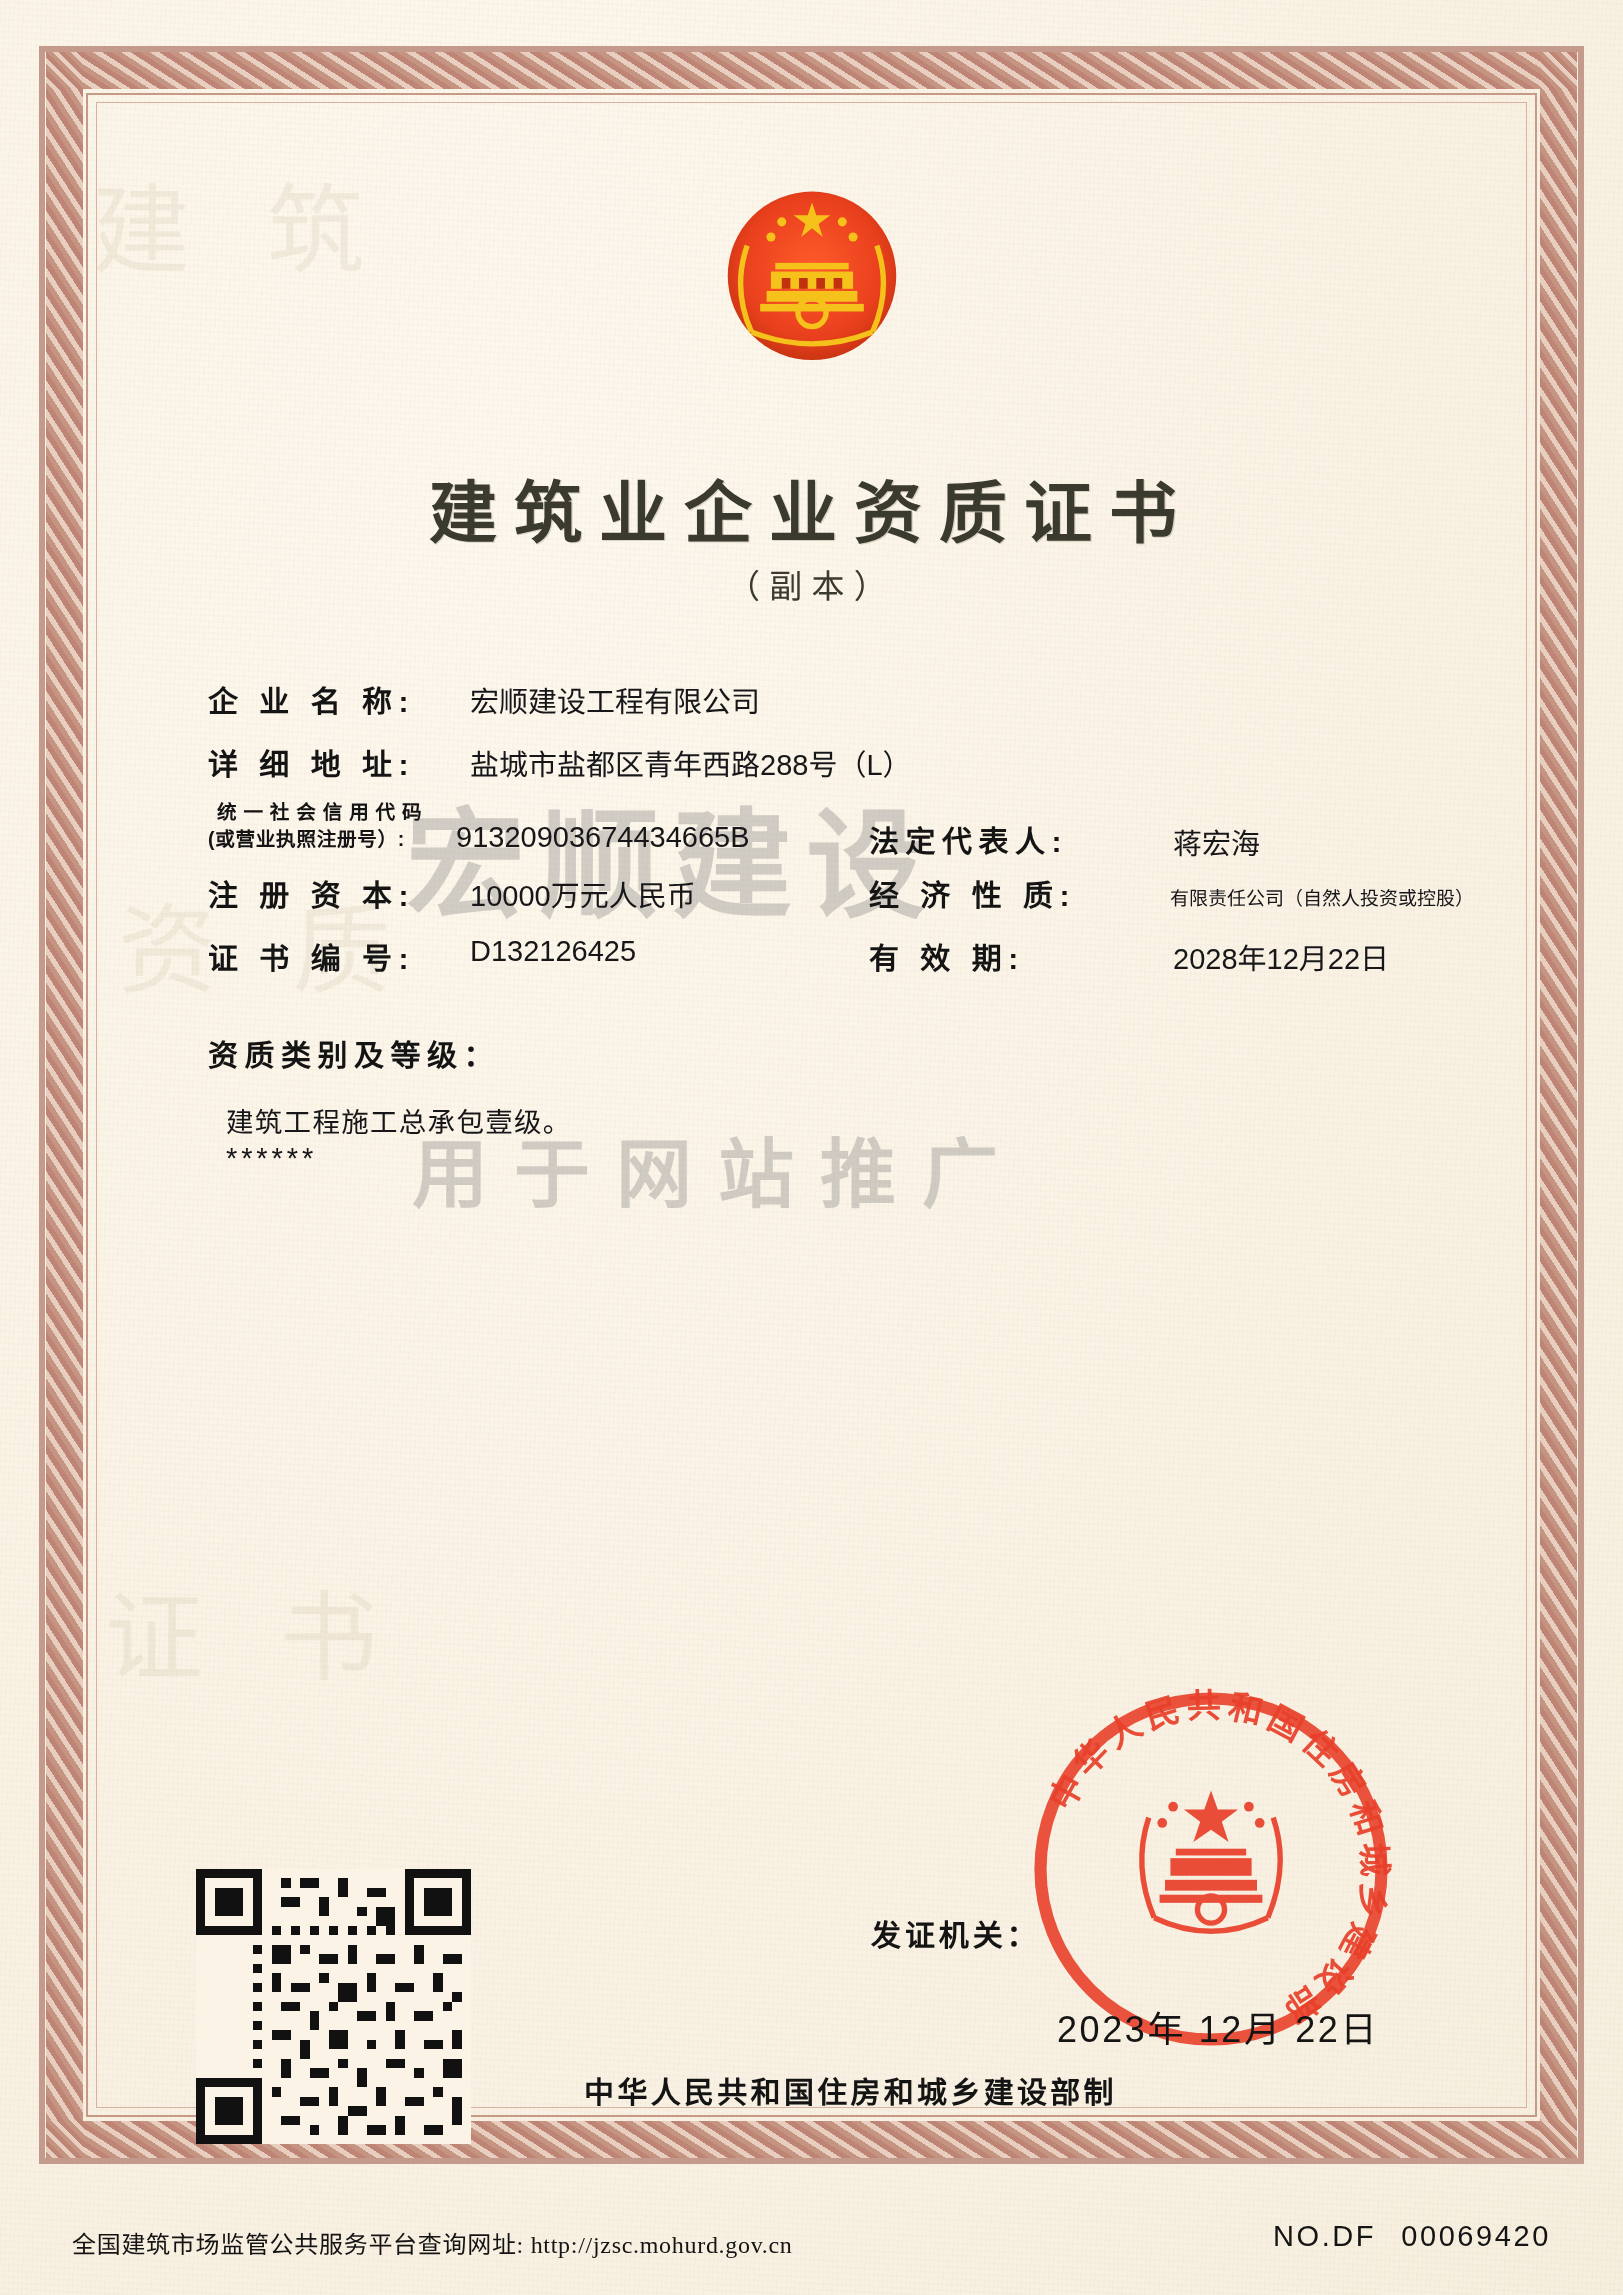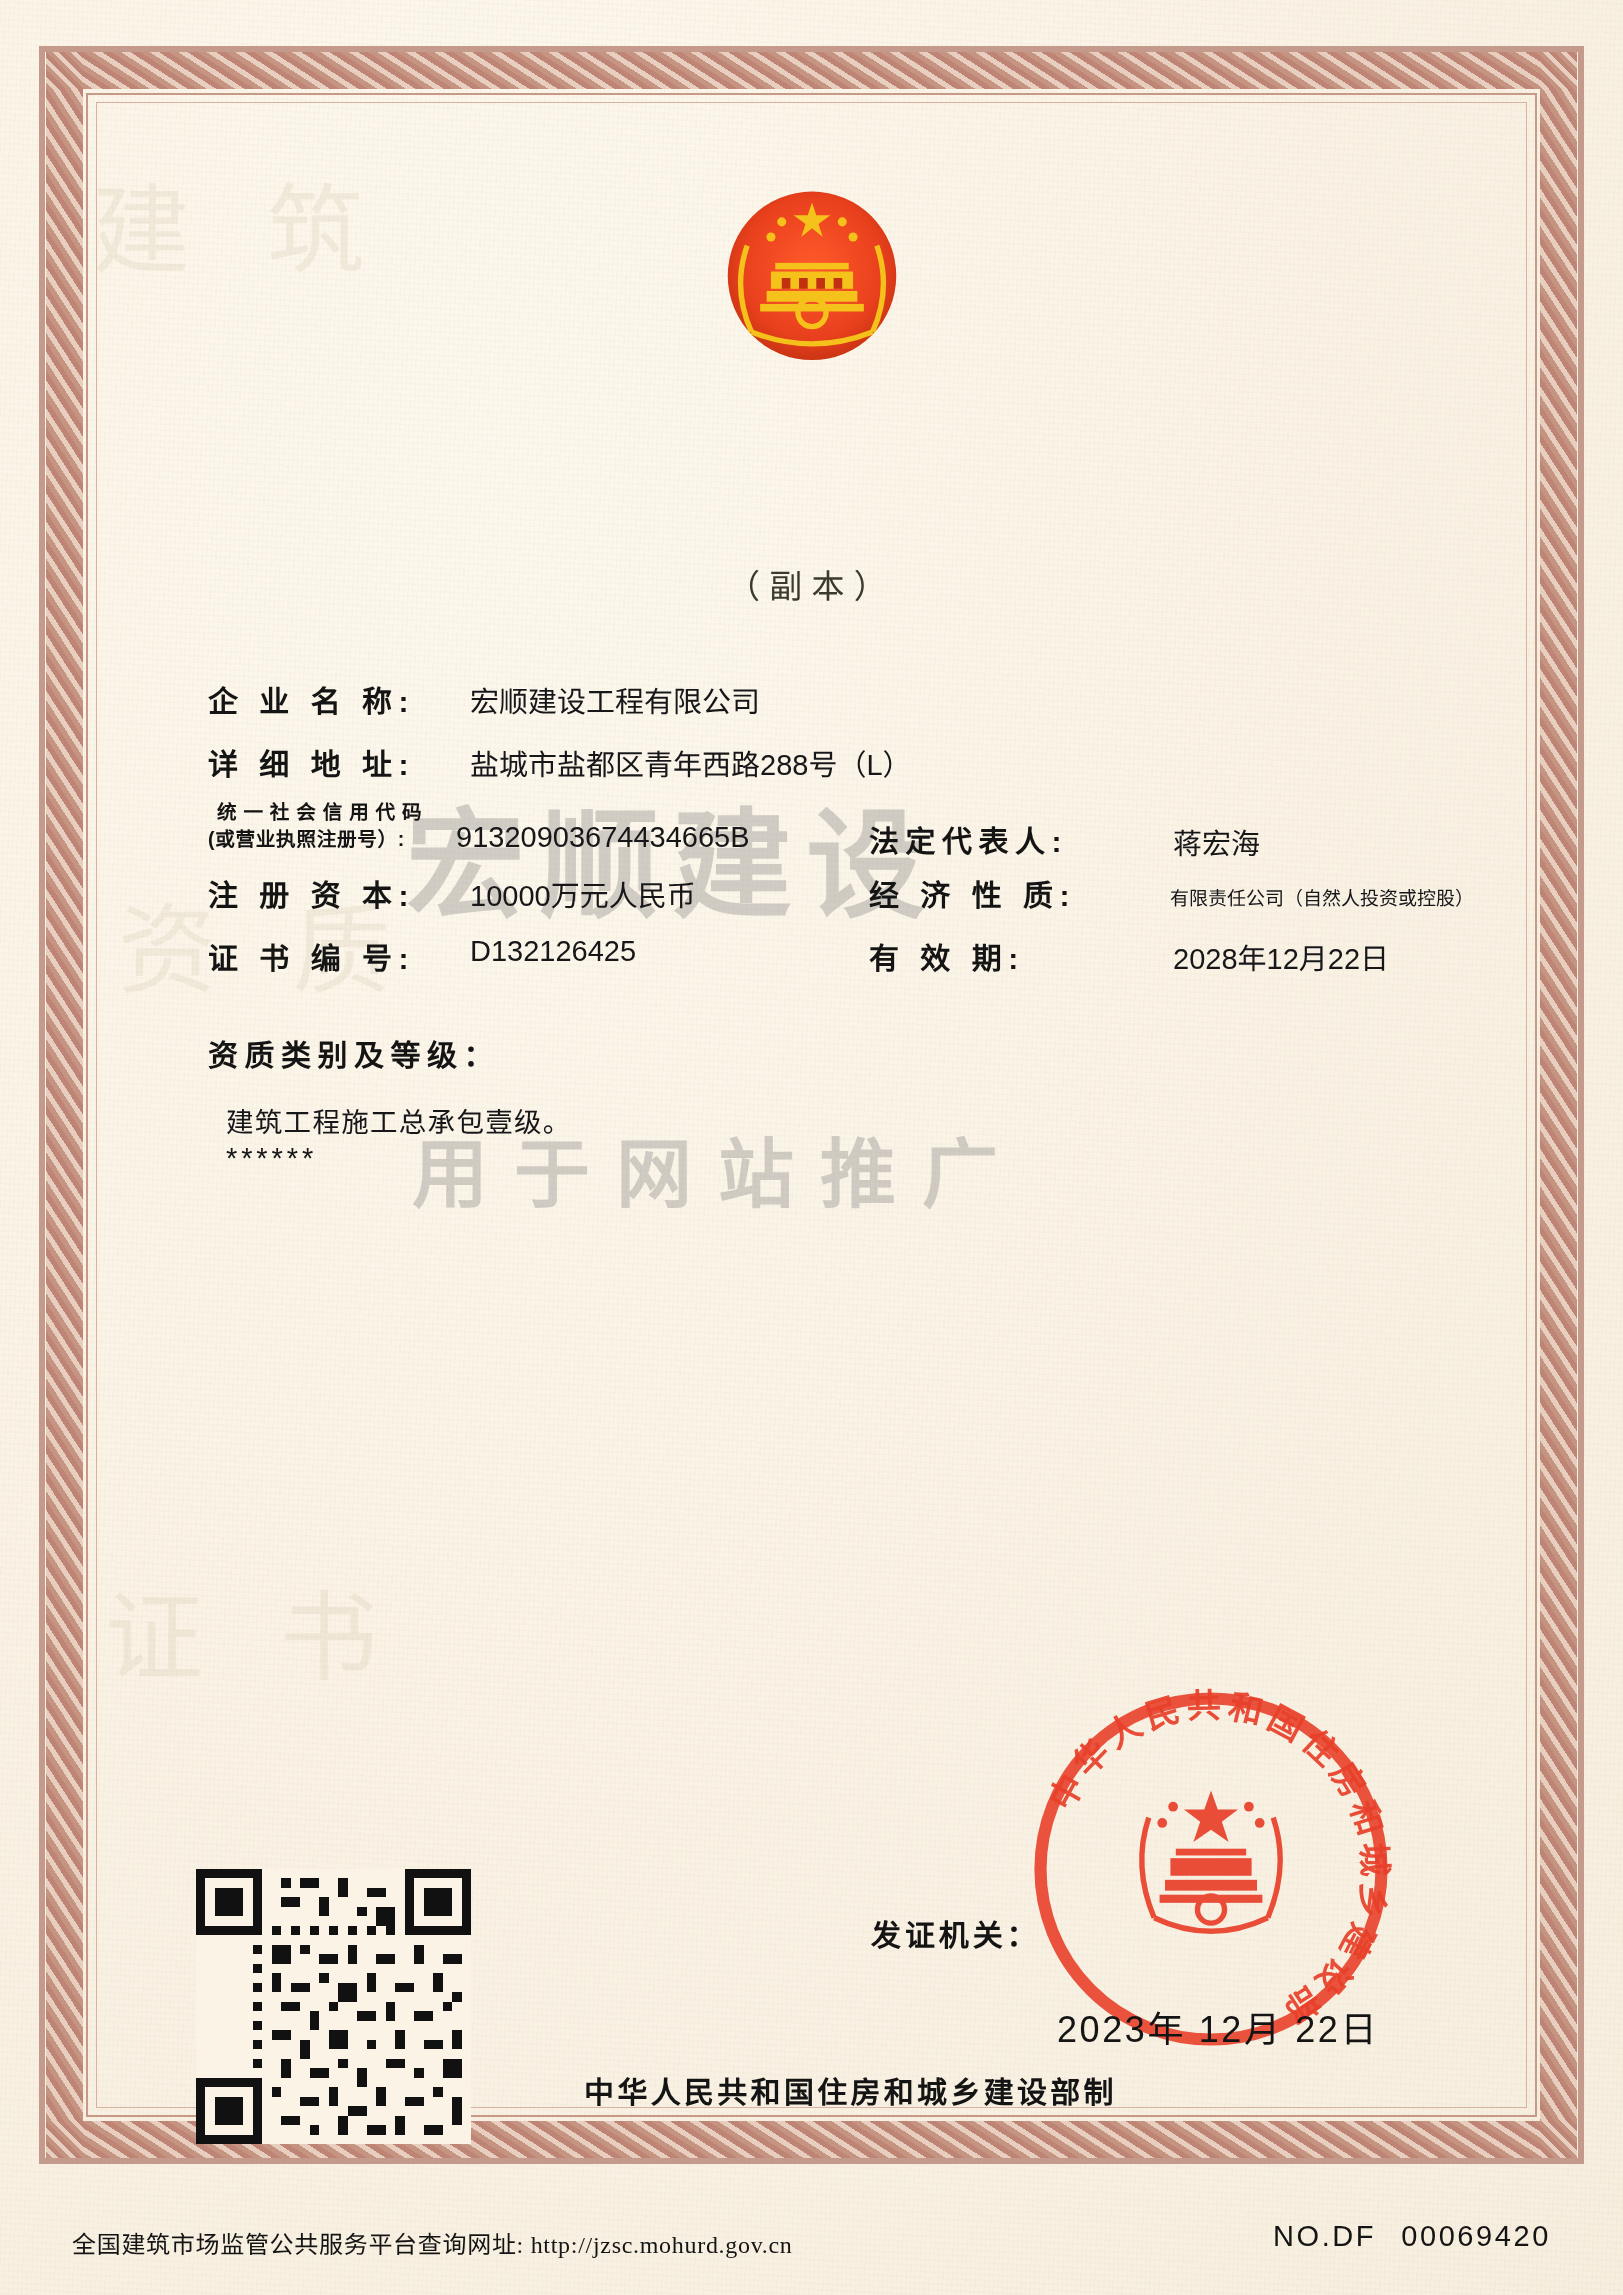--- a/index.html
+++ b/index.html
@@ -317,20 +317,21 @@
       <rect x="52" y="124" width="96" height="7" fill="#f5c21b"></rect>
 
       <circle cx="100" cy="132" r="13" fill="none" stroke="#f5c21b" stroke-width="5"></circle>
 
       <path d="M40 70 Q26 110 44 150" stroke="#f5c21b" stroke-width="5" fill="none"></path>
       <path d="M160 70 Q174 110 156 150" stroke="#f5c21b" stroke-width="5" fill="none"></path>
       <path d="M44 150 Q100 172 156 150" stroke="#f5c21b" stroke-width="5" fill="none"></path>
     </svg>
   </div>
 
+  <div class="title">建筑业企业资质证书</div>
   <div class="subtitle">（副本）</div>
 
   <div class="wm wm-1">宏顺建设</div>
   <div class="wm wm-2">用于网站推广</div>
 
   <div class="fields">
 
     <div class="row">
       <span class="cell lbl" style="left:0;">企 业 名 称:</span>
       <span class="cell val" style="left:262px; top:1.3px;">宏顺建设工程有限公司</span>

